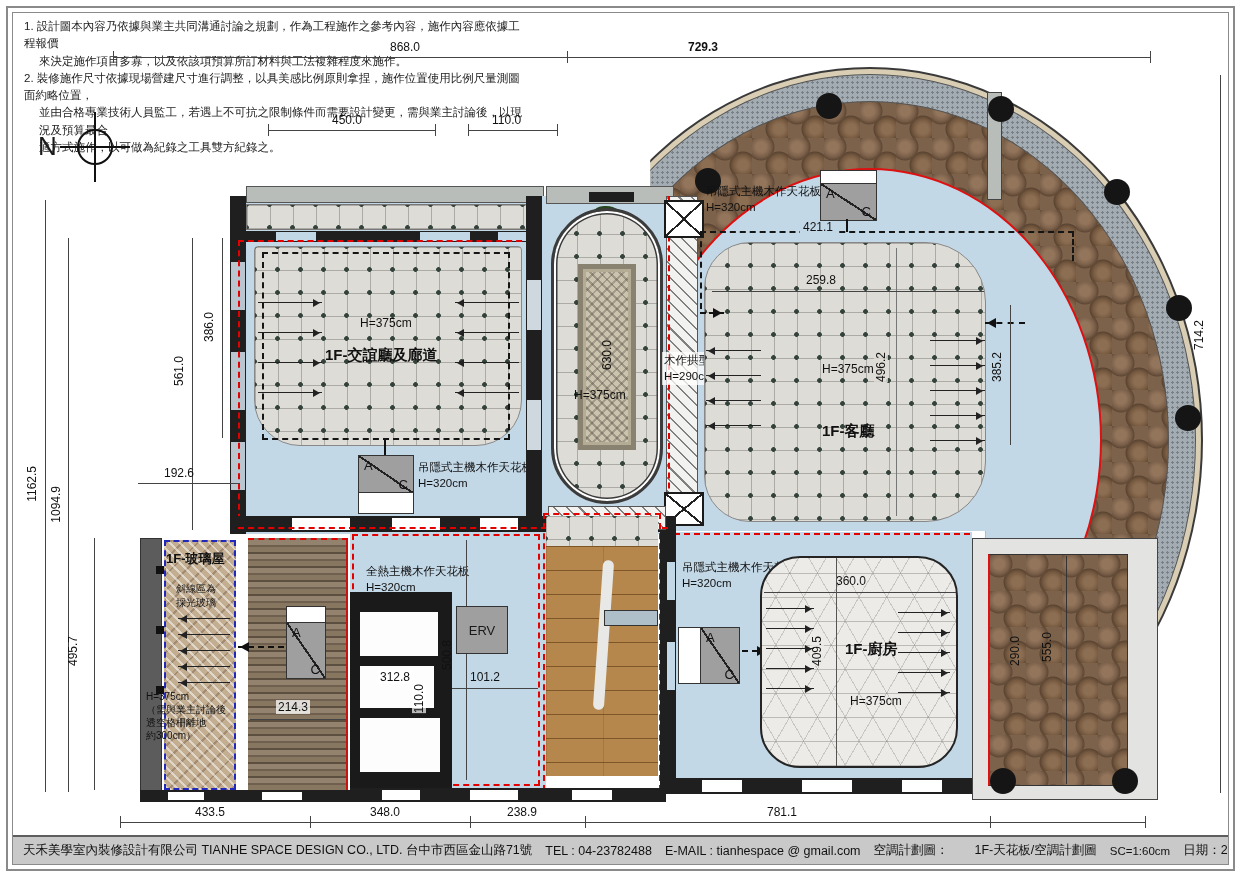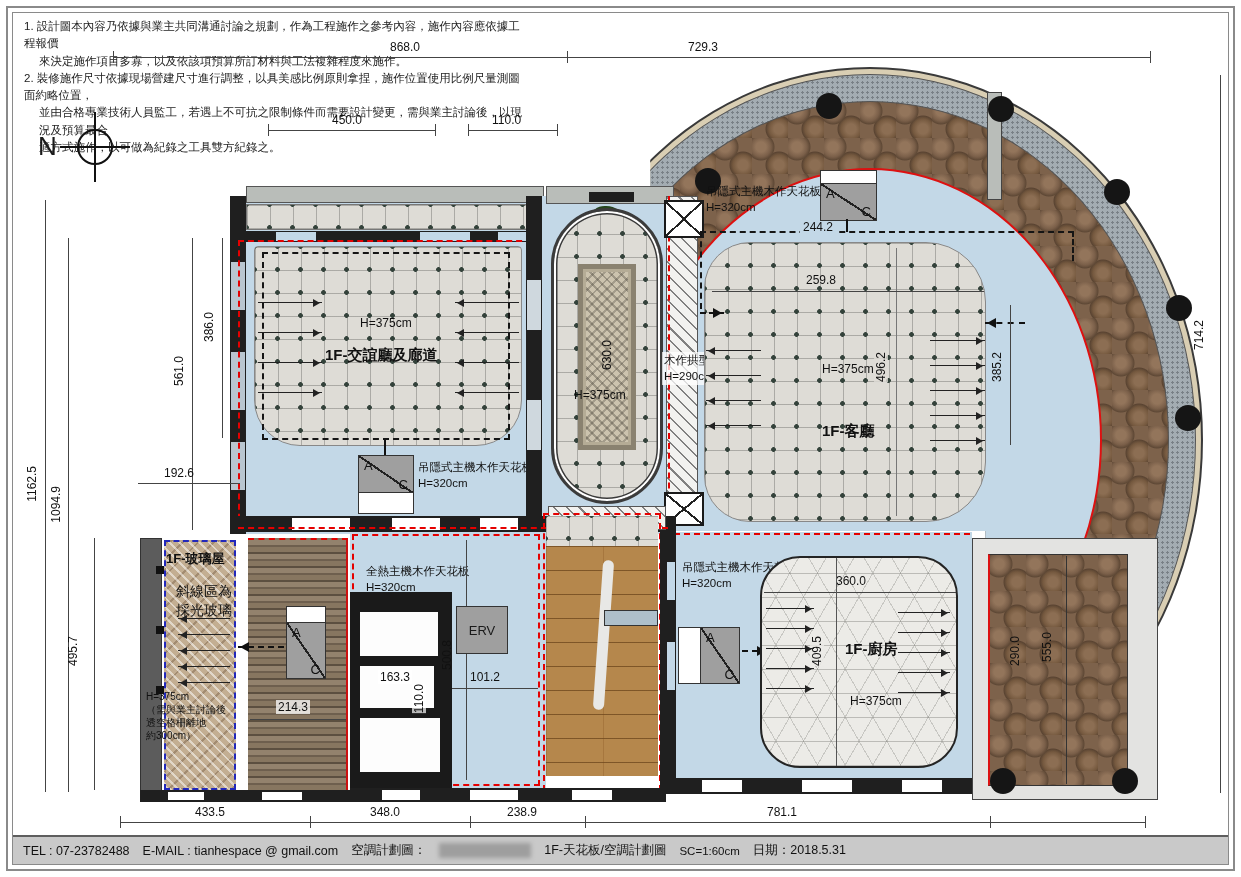--- a/index.html
+++ b/index.html
@@ -145,21 +145,21 @@
   <div class="darrow al" style="left:985px;top:322px;width:40px;"></div>
   <div class="fl ar" style="left:930px;top:340px;width:55px;"></div>
   <div class="fl ar" style="left:930px;top:365px;width:55px;"></div>
   <div class="fl ar" style="left:930px;top:390px;width:55px;"></div>
   <div class="fl ar" style="left:930px;top:415px;width:55px;"></div>
   <div class="fl ar" style="left:930px;top:440px;width:55px;"></div>
   <div class="fl al" style="left:706px;top:350px;width:55px;"></div>
   <div class="fl al" style="left:706px;top:375px;width:55px;"></div>
   <div class="fl al" style="left:706px;top:400px;width:55px;"></div>
   <div class="fl al" style="left:706px;top:425px;width:55px;"></div>
-  <div class="dim" style="left:800px;top:220px;background:#c3d8e7;padding:0 3px;">244.2</div>
+  <div class="dim" style="left:800px;top:220px;background:#c3d8e7;padding:0 3px;">421.1</div>
   <div class="dim" style="left:806px;top:273px;">259.8</div>
   <div class="dimline" style="left:712px;top:291px;width:272px;height:1px;"></div>
   <div class="vdim" style="left:874px;top:352px;background:rgba(222,220,214,.8);">496.2</div>
   <div class="vdim" style="left:990px;top:352px;">385.2</div>
   <div class="dimline" style="left:1010px;top:305px;width:1px;height:140px;"></div>
   <div class="hlabel" style="left:822px;top:362px;">H=375cm</div>
   <div class="room-name" style="left:822px;top:422px;">1F-客廳</div>
   <div class="whitebox" style="left:820px;top:170px;width:55px;height:13px;"></div>
   <div class="ac" style="left:820px;top:183px;width:55px;height:36px;">
     <span class="acA">A</span>
@@ -177,21 +177,21 @@
   <div class="abs" style="left:480px;top:518px;width:38px;height:12px;background:#fff;"></div>
   <div class="abs hatch45" style="left:548px;top:506px;width:118px;height:24px;border:1px solid #555;"></div>
   <div class="abs" style="left:238px;top:527px;width:430px;height:0;border-top:2.5px dashed #e50000;"></div>
 
   <div class="abs" style="left:140px;top:538px;width:22px;height:254px;background:#5c5c5c;border:1px solid #333;"></div>
   <div class="abs" style="left:156px;top:566px;width:16px;height:8px;background:#111;"></div>
   <div class="abs" style="left:156px;top:626px;width:16px;height:8px;background:#111;"></div>
   <div class="abs" style="left:156px;top:686px;width:16px;height:8px;background:#111;"></div>
   <div class="abs glasshatch" style="left:164px;top:540px;width:72px;height:250px;border:2.5px dashed #2228bb;"></div>
   <div class="room-name" style="left:166px;top:550px;font-size:13px;">1F-玻璃屋</div>
-  <div class="lbl" style="left:176px;top:582px;font-size:14px;">
+  <div class="lbl" style="left:176px;top:582px;font-size:10px;">
     <span>斜線區為</span><br>
     <span>採光玻璃</span>
   </div>
   <div class="fl al" style="left:178px;top:618px;width:52px;"></div>
   <div class="fl al" style="left:178px;top:634px;width:52px;"></div>
   <div class="fl al" style="left:178px;top:650px;width:52px;"></div>
   <div class="fl al" style="left:178px;top:666px;width:52px;"></div>
   <div class="fl al" style="left:178px;top:682px;width:52px;"></div>
   <div class="lbl" style="left:146px;top:690px;font-size:10px;line-height:1.3;">
     <span>H=375cm</span><br>
@@ -220,21 +220,21 @@
   </div>
   <div class="abs" style="left:350px;top:592px;width:102px;height:198px;background:#1a1a1a;"></div>
   <div class="abs" style="left:360px;top:612px;width:78px;height:44px;background:#fdfdfd;"></div>
   <div class="abs" style="left:360px;top:666px;width:74px;height:42px;background:#fdfdfd;"></div>
   <div class="abs" style="left:360px;top:718px;width:80px;height:54px;background:#fdfdfd;"></div>
   <div class="dimline" style="left:466px;top:540px;width:1px;height:240px;"></div>
   <div class="abs" style="left:456px;top:606px;width:52px;height:48px;background:#9f9f9f;border:1.5px solid #333;display:flex;align-items:center;justify-content:center;">
     <span style="font-size:13px;">ERV</span>
   </div>
   <div class="vdim" style="left:440px;top:640px;">500.8</div>
-  <div class="dim" style="left:378px;top:670px;background:rgba(255,255,255,.7);padding:0 2px;">163.3</div>
+  <div class="dim" style="left:378px;top:670px;background:rgba(255,255,255,.7);padding:0 2px;">312.8</div>
   <div class="vdim" style="left:412px;top:684px;background:rgba(255,255,255,.7);">110.0</div>
   <div class="dim" style="left:470px;top:670px;">101.2</div>
   <div class="dimline" style="left:452px;top:688px;width:86px;height:1px;"></div>
   <div class="abs wall" style="left:350px;top:788px;width:196px;height:14px;"></div>
   <div class="abs" style="left:382px;top:790px;width:38px;height:10px;background:#fff;"></div>
   <div class="abs" style="left:470px;top:790px;width:48px;height:10px;background:#fff;"></div>
 
   <div class="abs tile-dots" style="left:546px;top:516px;width:112px;height:30px;"></div>
   <div class="abs stairwood" style="left:546px;top:546px;width:112px;height:230px;"></div>
   <div class="abs" style="left:598px;top:560px;width:11px;height:150px;background:#e8e8e6;border-radius:6px;transform:rotate(4deg);"></div>
@@ -287,21 +287,21 @@
   <div class="vdim" style="left:1008px;top:636px;background:rgba(125,98,75,.0);color:#111;">290.0</div>
   <div class="vdim" style="left:1040px;top:632px;">555.0</div>
   <div class="col" style="left:990px;top:768px;"></div>
   <div class="col" style="left:1112px;top:768px;"></div>
 
   <div class="dimline" style="left:113px;top:57px;width:1037px;height:1px;"></div>
   <div class="tick" style="left:113px;top:51px;"></div>
   <div class="tick" style="left:567px;top:51px;"></div>
   <div class="tick" style="left:1150px;top:51px;"></div>
   <div class="dim" style="left:390px;top:40px;">868.0</div>
-  <div class="dim" style="left:688px;top:40px;">729.3</div>
+  <div class="dim" style="left:688px;top:40px;font-weight:bold;">729.3</div>
   <div class="dimline" style="left:268px;top:130px;width:167px;height:1px;"></div>
   <div class="tick" style="left:268px;top:124px;"></div>
   <div class="tick" style="left:435px;top:124px;"></div>
   <div class="dim" style="left:332px;top:113px;">450.0</div>
   <div class="dimline" style="left:468px;top:130px;width:89px;height:1px;"></div>
   <div class="tick" style="left:468px;top:124px;"></div>
   <div class="tick" style="left:557px;top:124px;"></div>
   <div class="dim" style="left:492px;top:113px;">110.0</div>
 
   <div class="dimline" style="left:45px;top:200px;width:1px;height:592px;"></div>
@@ -326,21 +326,22 @@
   <div class="tick" style="left:470px;top:816px;"></div>
   <div class="tick" style="left:585px;top:816px;"></div>
   <div class="tick" style="left:990px;top:816px;"></div>
   <div class="tick" style="left:1145px;top:816px;"></div>
   <div class="dim" style="left:195px;top:805px;">433.5</div>
   <div class="dim" style="left:370px;top:805px;">348.0</div>
   <div class="dim" style="left:507px;top:805px;">238.9</div>
   <div class="dim" style="left:767px;top:805px;">781.1</div>
 
   <div id="titlebar">
-    <span>TEL : 07-23782488</span>
+    <span>天禾美學室內裝修設計有限公司 TIANHE SPACE DESIGN CO., LTD. 台中市西區金山路71號</span>
+    <span>TEL : 04-23782488</span>
     <span>E-MAIL : tianhespace @ gmail.com</span>
     <span>空調計劃圖：</span>
     <span class="redacted"></span>
     <span>1F-天花板/空調計劃圖</span>
     <span style="font-size:11.5px;">SC=1:60cm</span>
     <span>日期：2018.5.31</span>
 
   </div>
 
 </div>

